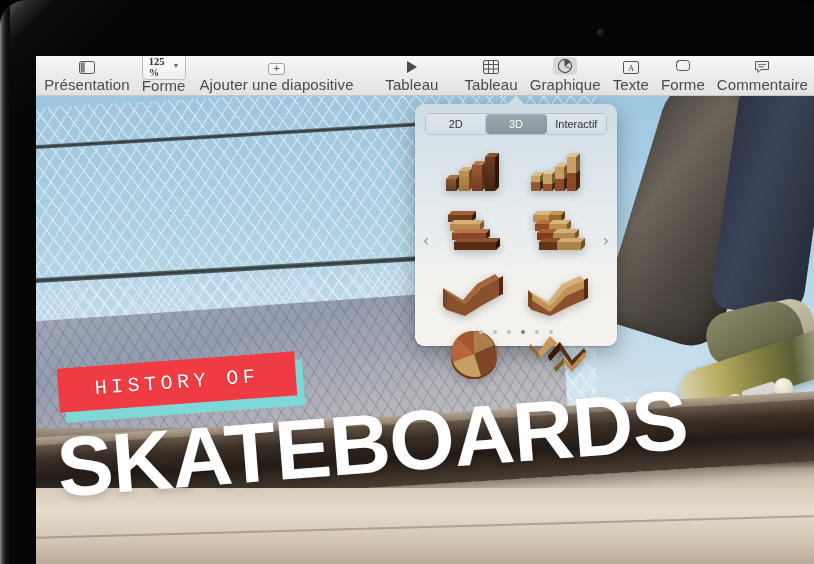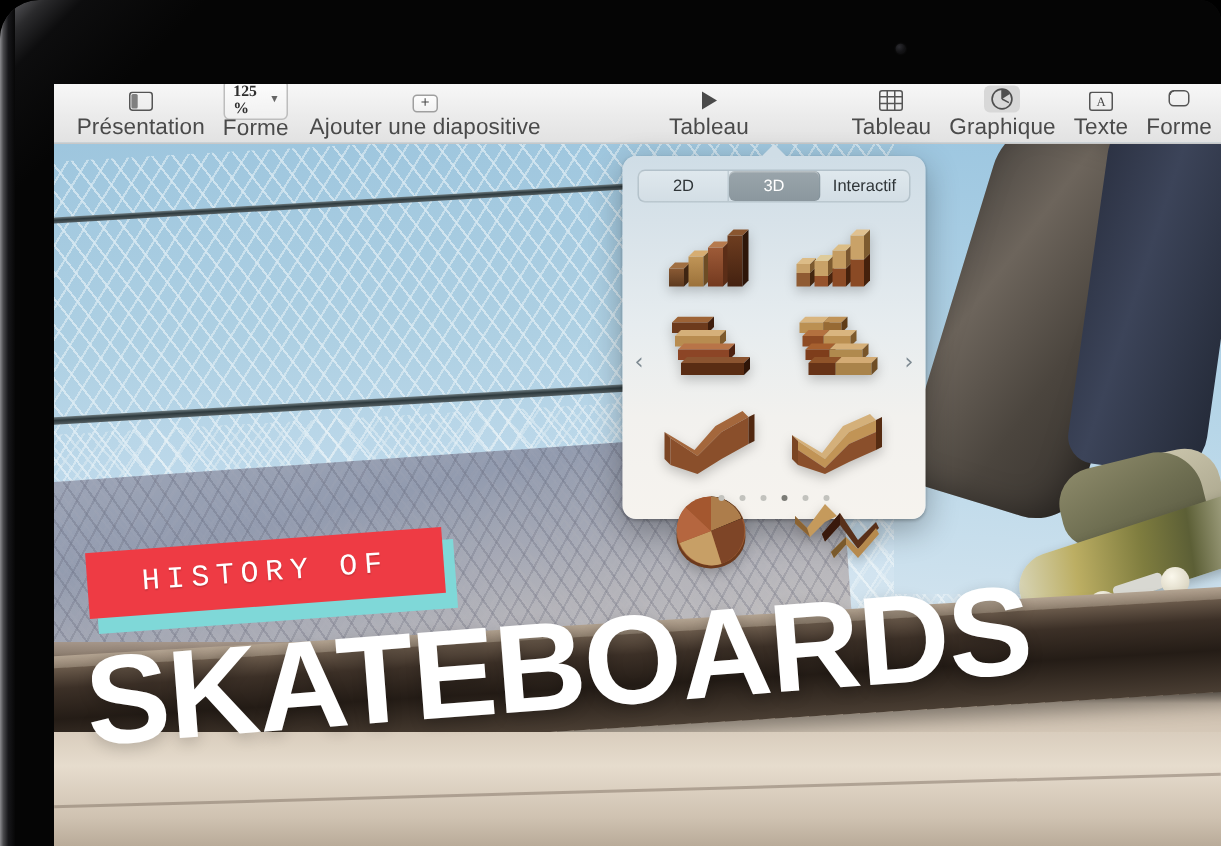--- a/index.html
+++ b/index.html
@@ -362,20 +362,32 @@
           <svg width="16" height="15" viewBox="0 0 16 15">
                 <path d="M4.5 1.5 h7 a3 3 0 0 1 3 3 v4 a3 3 0 0 1 -3 3 h-7 a3 3 0 0 1 -3 -3 v-4 a3 3 0 0 1 3 -3 z" fill="none" stroke="#555"></path>
                 <path d="M2 4.2 a3 3 0 0 1 2.6 -2.6" fill="none" stroke="#555"></path>
               </svg>
         </div>
           </div>
         <div class="tb-label">Forme</div>
       </div>
 
 
+      <div class="tb-item">
+        <div class="tb-icon">
+            <div class="tb-icon-box">
+          <svg width="16" height="14" viewBox="0 0 16 14">
+                <path d="M1.5 1.5 h13 v8 h-7.5 l-3.2 3 v-3 h-2.3 z" fill="none" stroke="#555" stroke-linejoin="round"></path>
+                <line x1="4" y1="4.4" x2="12" y2="4.4" stroke="#666"></line>
+                <line x1="4" y1="6.8" x2="10" y2="6.8" stroke="#666"></line>
+              </svg>
+        </div>
+          </div>
+        <div class="tb-label">Commentaire</div>
+      </div>
     </div>
 
     <div id="slide">
       <div id="sky"></div>
       <div id="fence"></div>
       <div class="fence-rail" id="rail-top"></div>
       <div id="fence-post"></div>
       <div id="fence2"></div>
       <div class="fence-rail" id="rail-mid"></div>
       <div id="tarp">

